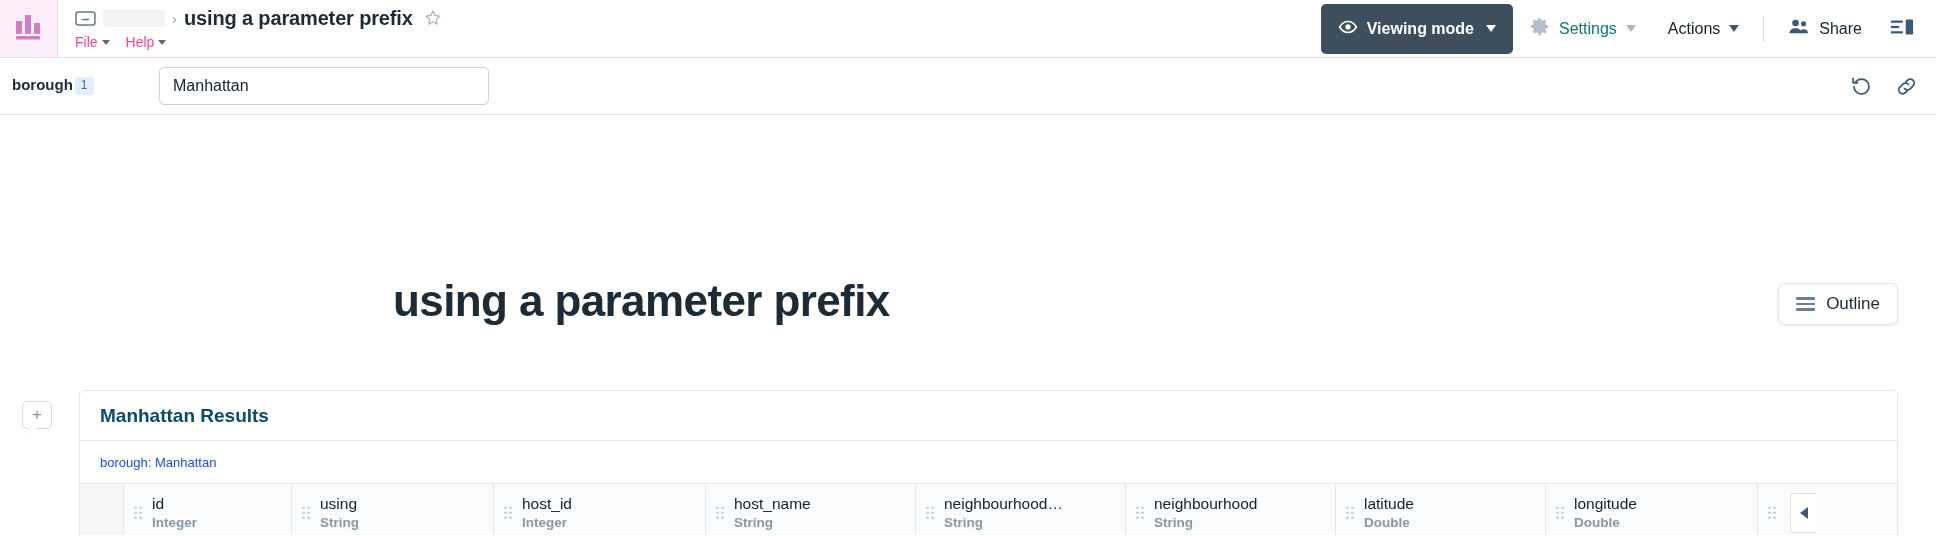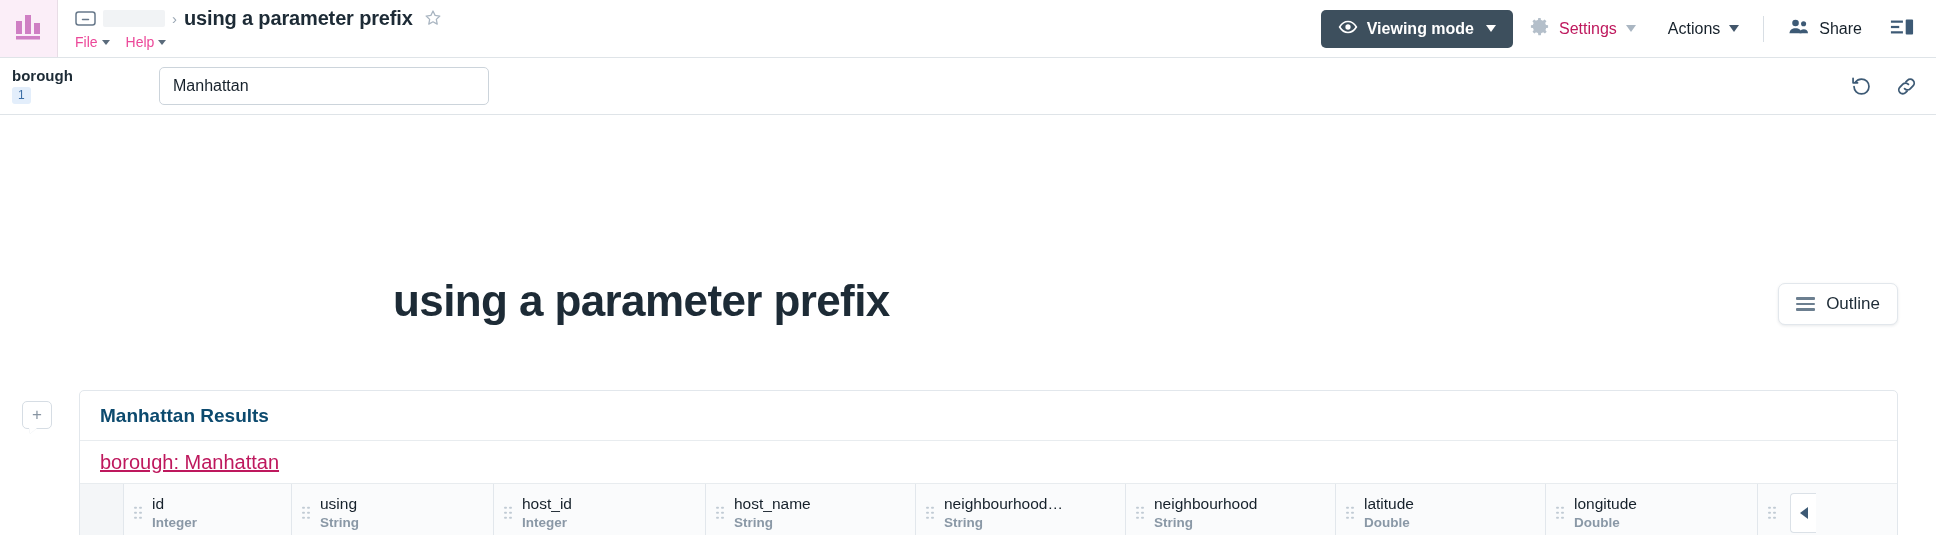--- a/index.html
+++ b/index.html
@@ -83,21 +83,21 @@
   .topright {
     display: flex;
     align-items: center;
     gap: 0;
     padding-right: 18px;
   }
   .btn-viewing {
     background: #3d4f5d;
     color: #fff;
     border-radius: 5px;
-    height: 38px;
+    height: 50px;
     display: flex;
     align-items: center;
     gap: 9px;
     padding: 0 17px;
     font-size: 16px;
     font-weight: bold;
     cursor: pointer;
     white-space: nowrap;
   }
   .caret-white {
@@ -119,21 +119,21 @@
     border-right: 5.5px solid transparent;
     border-top: 7px solid #aab6c2;
   }
   .tr-item {
     display: flex; align-items: center; gap: 9px;
     font-size: 16px;
     padding: 0 16px;
     cursor: pointer;
     white-space: nowrap;
   }
-  .tr-item.disabled { color: #be185d; cursor: default; }
+  .tr-item.disabled { color: #0f766e; cursor: default; }
   .tr-item.strong { color: #16212b; }
   .vdiv {
     width: 1px; height: 26px;
     background: #d8dee4;
     margin: 0 8px;
   }
   .tr-icon-btn {
     padding: 0 4px 0 12px;
     display: flex; align-items: center;
     cursor: pointer;
@@ -145,21 +145,21 @@
     display: flex;
     align-items: center;
     border-bottom: 1px solid #dfe4e8;
     padding: 0 18px 0 12px;
     background: #ffffff;
   }
   .param-label-col {
     width: 147px;
     min-width: 147px;
     display: flex;
-    flex-direction: column;
+    flex-direction: row;
     gap: 2px;
   }
   .param-name {
     font-size: 15px;
     font-weight: bold;
     color: #1d2b36;
     line-height: 1.1;
   }
   .param-badge {
     display: inline-block;
@@ -271,23 +271,22 @@
   .card-title {
     font-size: 19px;
     font-weight: bold;
     color: #0c4a6e;
   }
   .card-sub {
     height: 42px;
     display: flex;
     align-items: center;
     padding-left: 20px;
-    font-size: 20px;
-    color: #be185d;
-    text-decoration: underline;
+    font-size: 13px;
+    color: #1d4ed8;
   }
 
   
   .grid {
     display: flex;
     flex-direction: column;
     border-top: 1px solid #e8ecef;
   }
   .grid-head {
     display: flex;

